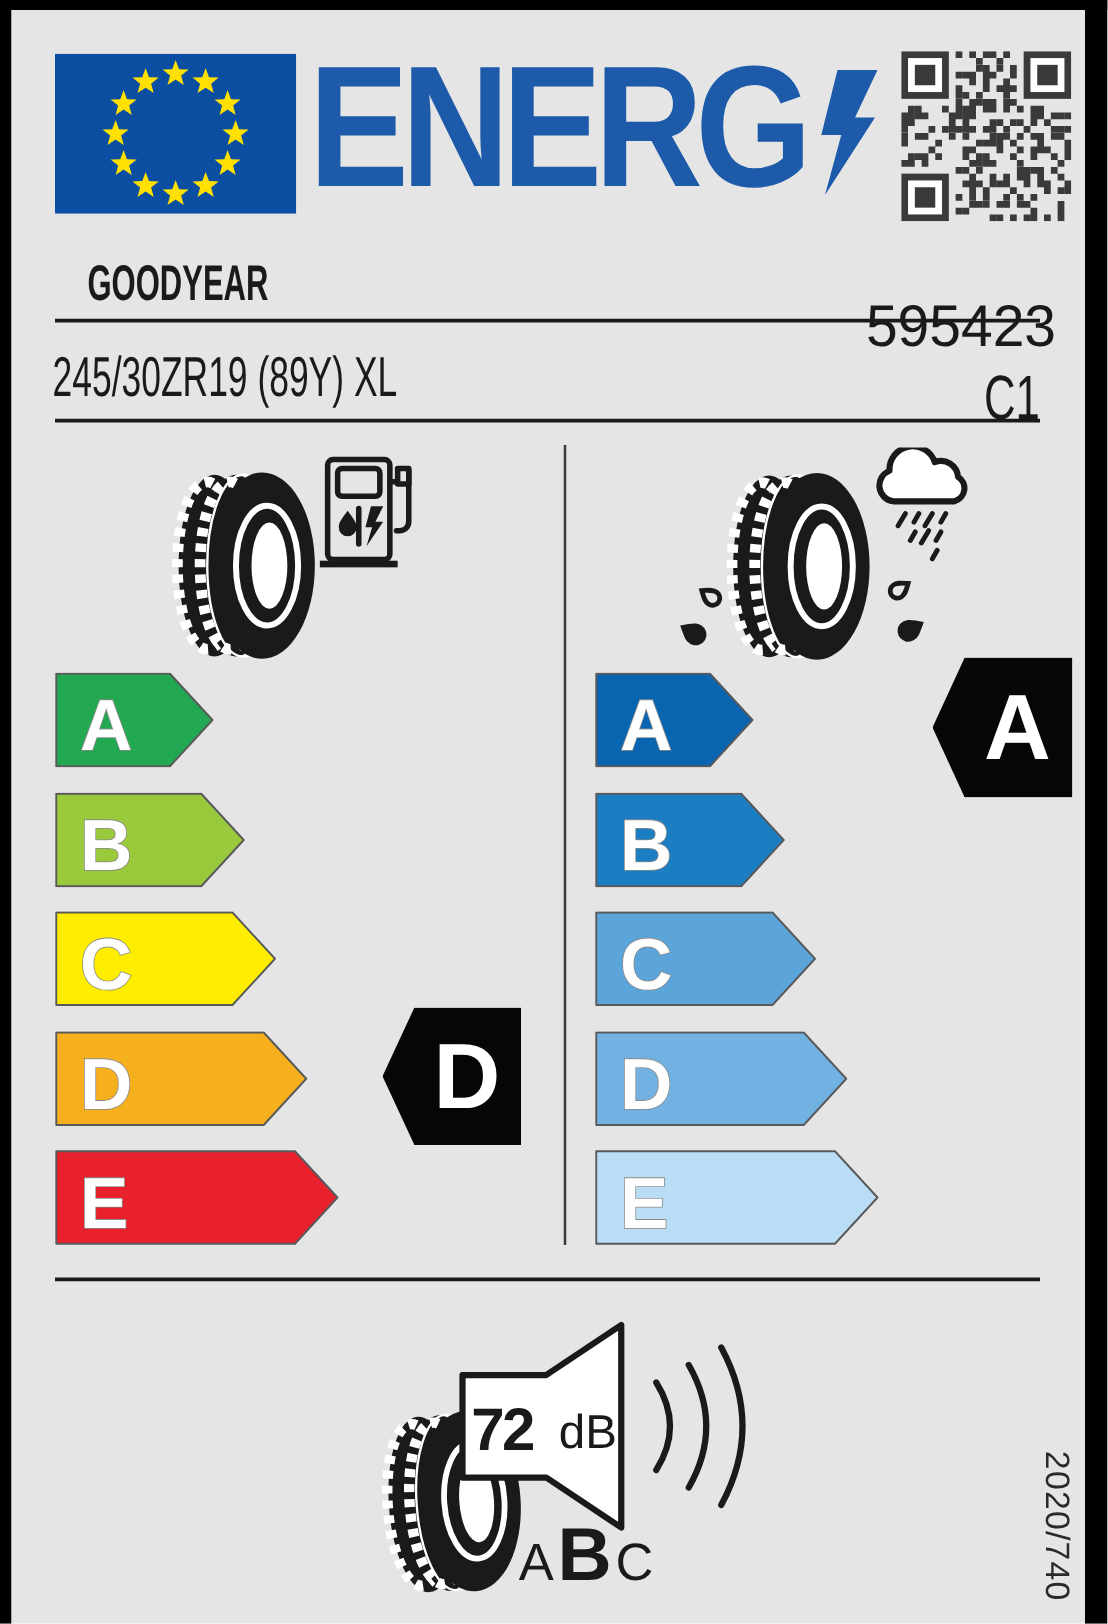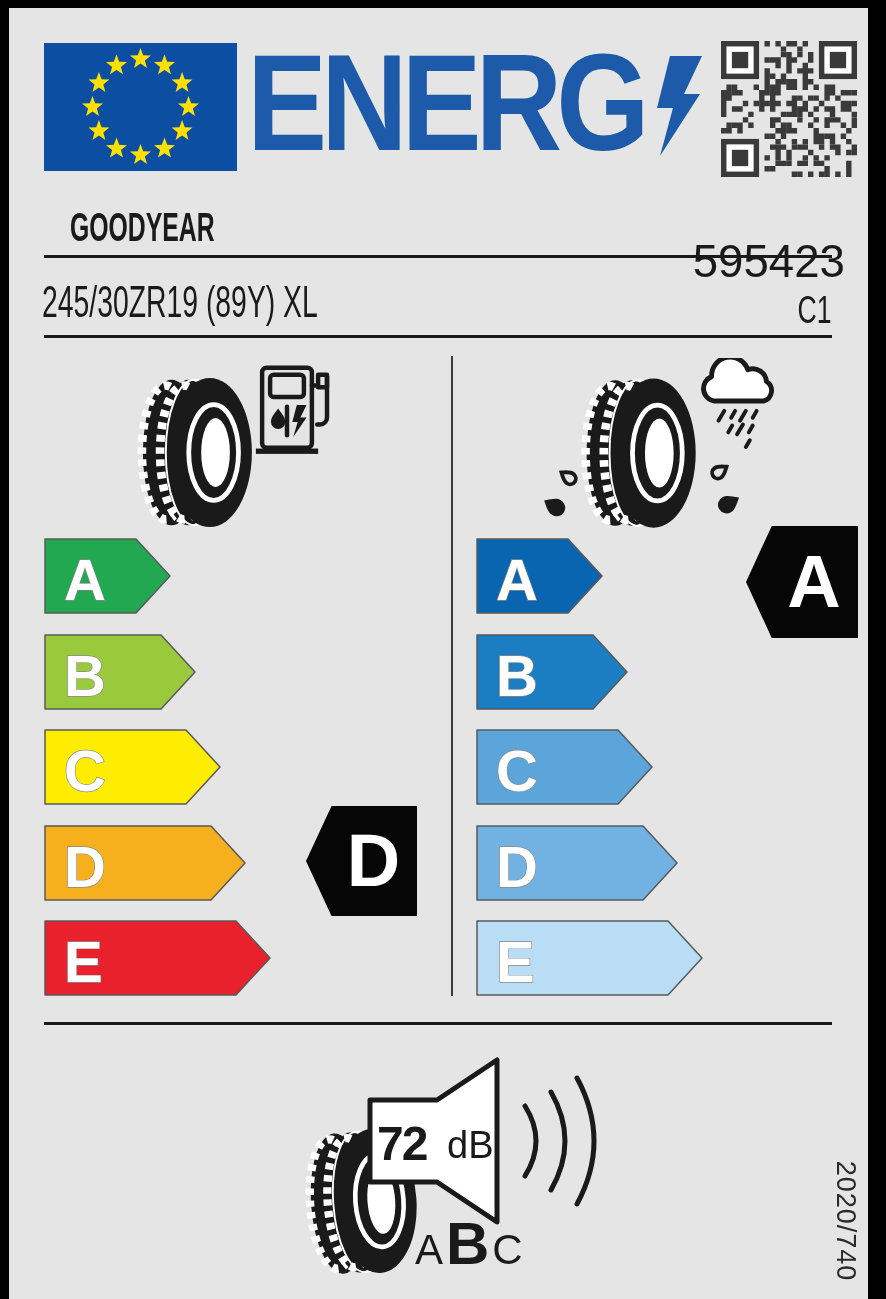--- a/index.html
+++ b/index.html
@@ -19,21 +19,21 @@
 
   
   .brand{position:absolute;left:33px;top:197px;font-size:40px;font-weight:bold;white-space:nowrap;margin-left:28px;}
   .brand span{display:inline-block;transform:scaleX(0.62);transform-origin:0 50%;}
   .article{position:absolute;right:23px;top:199px;font-size:47px;white-space:nowrap;margin-top:26px;}
   .article span{display:inline-block;transform:scaleX(0.97);transform-origin:100% 50%;}
   .rule{position:absolute;left:35px;right:36px;height:3px;background:#1a1a1a;}
   .rule1{top:247px;} .rule2{top:327px;} .rule3{top:1014px;}
   .tiresize{position:absolute;left:33px;top:268px;font-size:45px;white-space:nowrap;}
   .tiresize span{display:inline-block;transform:scaleX(0.63);transform-origin:0 50%;}
-  .tclass{position:absolute;right:36px;top:281px;font-size:38px;white-space:nowrap;}
+  .tclass{position:absolute;right:36px;top:281px;font-size:50px;white-space:nowrap;}
   .tclass span{display:inline-block;transform:scaleX(0.7);transform-origin:100% 50%;}
 
   
   .divider{position:absolute;left:442px;top:348px;width:2px;height:640px;background:#3a3a3a;}
   .stack{position:absolute;display:flex;flex-direction:column;gap:19.5px;}
   .stack-fuel{left:35px;top:530px;}
   .stack-wet{left:467px;top:530px;}
   .stack svg{display:block;}
 
   .badge{position:absolute;background:#060606;display:flex;align-items:center;justify-content:center;

